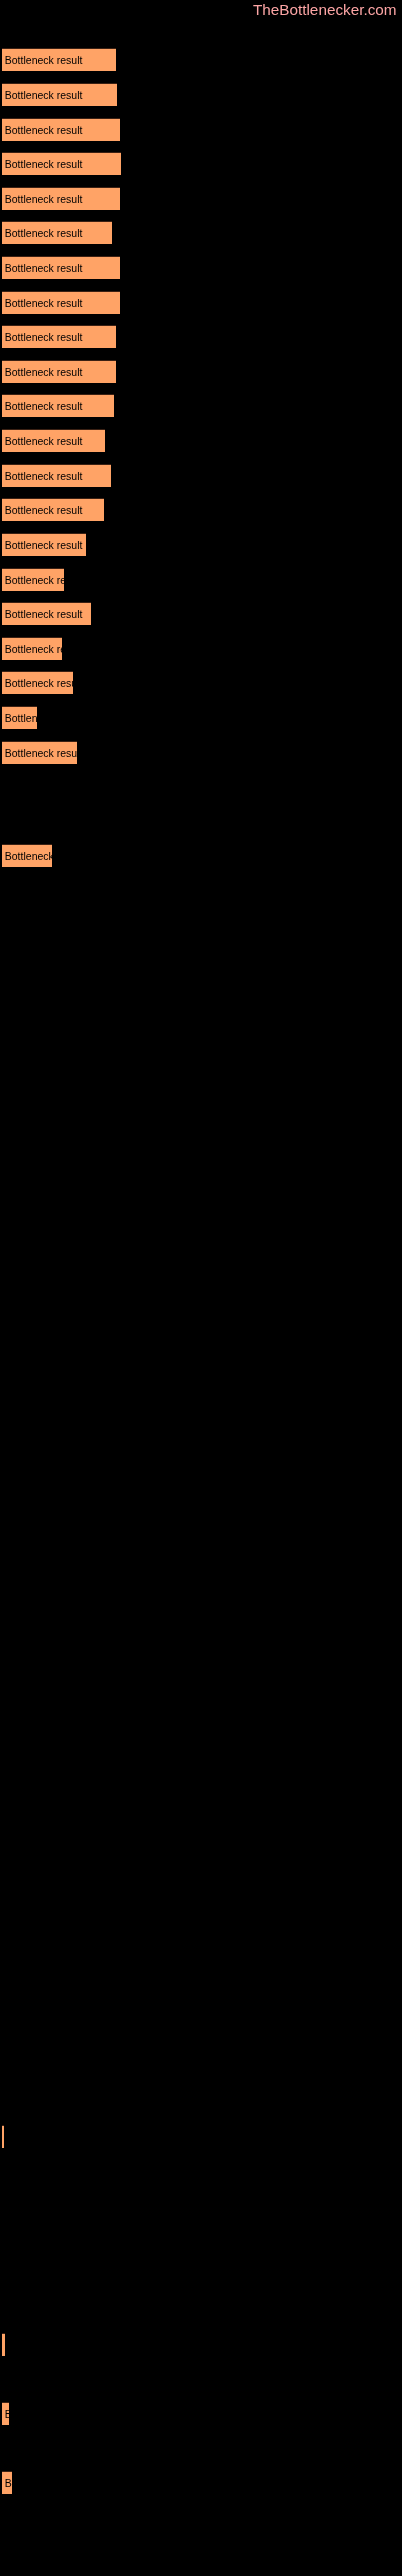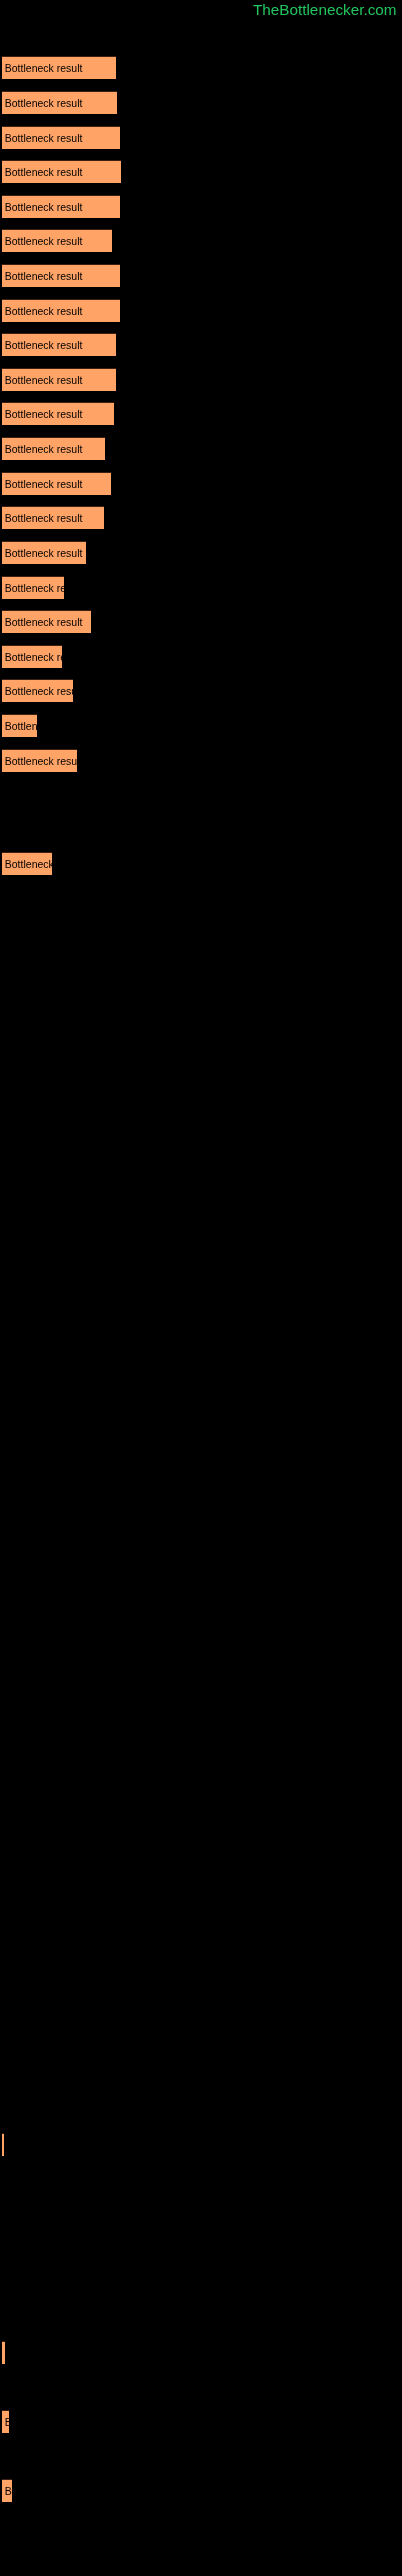--- a/index.html
+++ b/index.html
@@ -19,21 +19,21 @@
     left: 0;
     top: 0;
     width: 403px;
     height: 2576px;
     background: #000000;
   }
   .watermark {
     position: absolute;
     right: 6.4px;
     top: 0.8px;
-    color: #22c55e;
+    color: #fca5a5;
     font-size: 15.3px;
     font-family: "Liberation Sans", sans-serif;
     letter-spacing: 0px;
     white-space: nowrap;
     line-height: 17.7px;
   }
   .plot-area {
     position: absolute;
     left: 0;
     top: 0;
@@ -48,21 +48,20 @@
   .bar {
     position: absolute;
     left: 0;
     top: 0;
     height: 22.5px;
     width: 100%;
     background: #ffa366;
     border-top: 0.8px solid #3a2013;
     box-sizing: border-box;
     overflow: hidden;
-    margin-top: 8px;
   }
   .bar-label {
     position: absolute;
     left: 3.2px;
     top: 0;
     height: 22.5px;
     line-height: 22.5px;
     font-size: 10.5px;
     color: #000000;
     white-space: nowrap;

